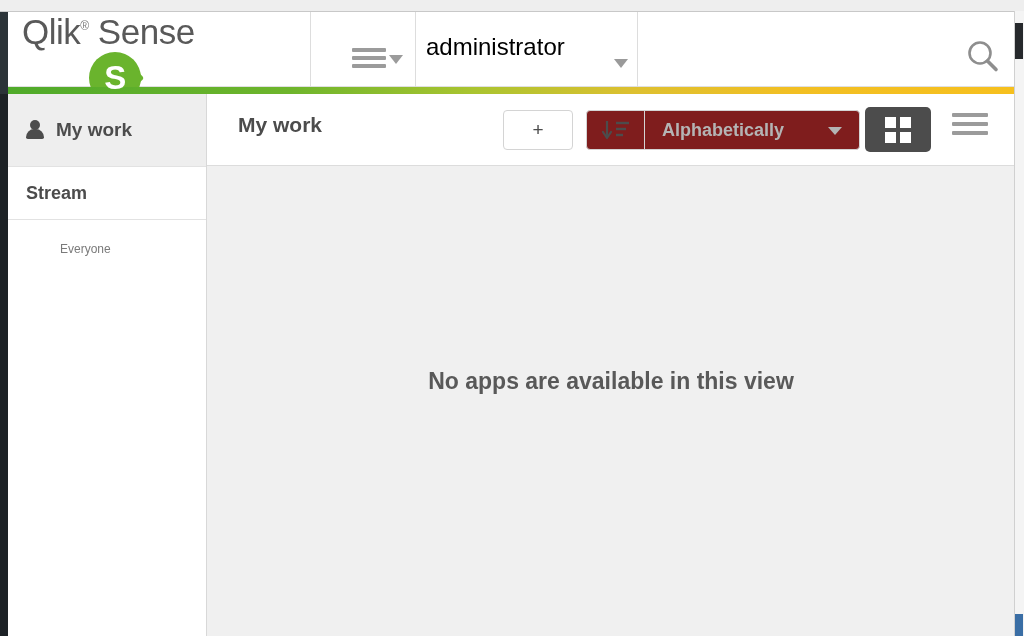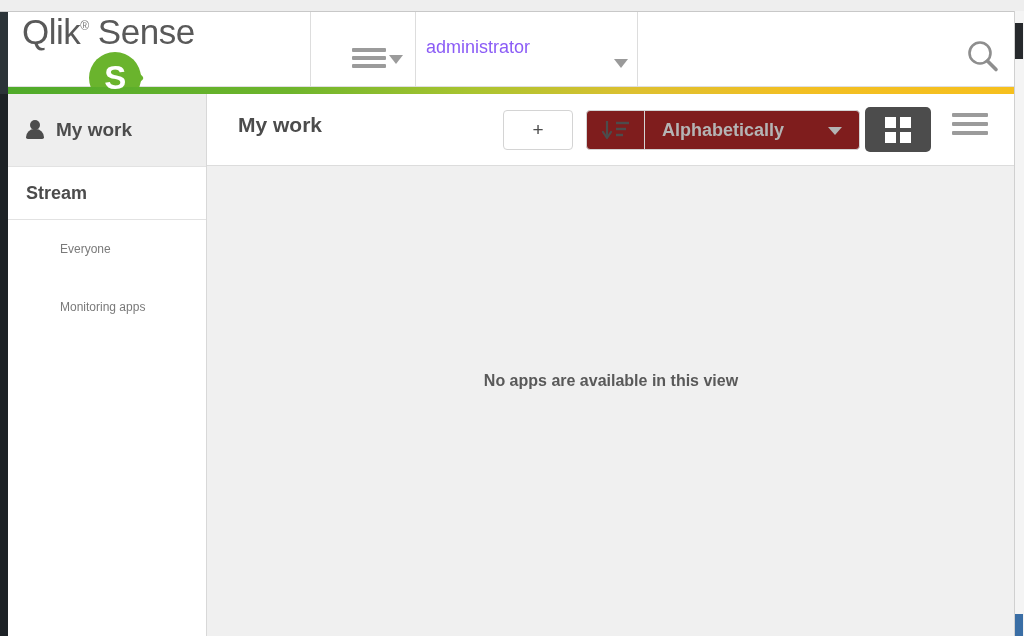--- a/index.html
+++ b/index.html
@@ -161,22 +161,22 @@
     border-left: 7px solid transparent;
     border-right: 7px solid transparent;
     border-top: 9px solid #9b9b9b;
   }
   .hamburger-caret { left: 381px; top: 43px; }
 
   .user-block {
     position: absolute;
     left: 418px; top: 22px;
     width: 200px;
-    color: #8b5cf6;
-    font-size: 18px;
+    color: #000000;
+    font-size: 24px;
     line-height: 26px;
   }
   .user-caret { left: 606px; top: 47px; border-top-color: #9a9a9a; }
 
   .search-btn {
     position: absolute;
     left: 955px; top: 25px;
     width: 40px; height: 40px;
     cursor: pointer;
   }
@@ -361,21 +361,21 @@
 
   .empty-state {
     position: absolute;
     left: 0; top: 72px;
     width: 808px; height: 470px;
     display: flex;
     align-items: center;
     justify-content: center;
   }
   .empty-text {
-    font-size: 16px;
+    font-size: 23px;
     font-weight: bold;
     color: #595959;
     margin-top: -40px;
   }
 </style>
 </head>
 <body>
 
 <div id="root">
 
@@ -424,21 +424,20 @@
   <div class="sidebar">
     <div class="side-mywork">
       <div class="person-icon">
         <div class="head"></div>
         <div class="body"></div>
       </div>
       <div class="side-mywork-label">My work</div>
     </div>
     <div class="side-stream">Stream</div>
     <div class="side-link">Everyone</div>
-    <div class="side-link">Monitoring apps</div>
   </div>
 
   <div class="content">
     <div class="toolbar">
       <div class="toolbar-title">My work</div>
 
       <div class="btn-add">+</div>
 
       <div class="sort-group">
         <div class="sort-dir">

